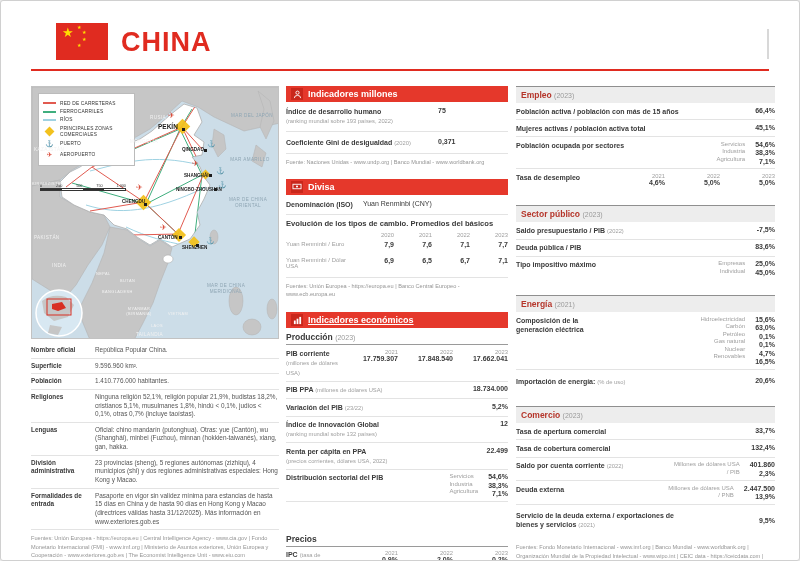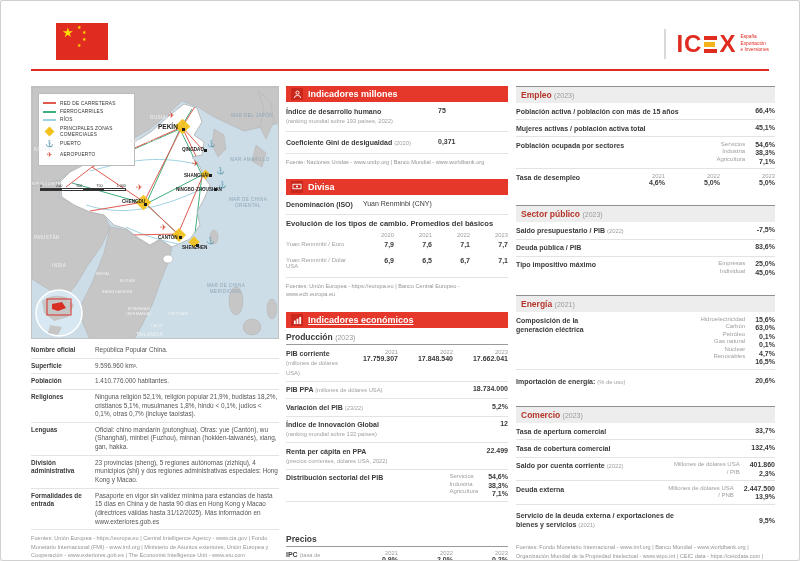--- a/index.html
+++ b/index.html
@@ -89,38 +89,23 @@
 
 <div class="page">
 
   <div class="flag">
     <span class="star" style="left:6px;top:2px;font-size:13px;">★</span>
     <span class="star" style="left:21px;top:1px;font-size:5px;">★</span>
     <span class="star" style="left:26px;top:6px;font-size:5px;">★</span>
     <span class="star" style="left:26px;top:13px;font-size:5px;">★</span>
     <span class="star" style="left:21px;top:19px;font-size:5px;">★</span>
   </div>
+  <div class="country-title">CHINA</div>
   <div class="head-right">
     <span class="head-divider"></span>
-    <span class="icex">
-      <span class="icex-word">
-          <span>IC</span>
-          <span class="icex-e">
-            <i></i>
-            <i class="mid"></i>
-            <i></i>
-          </span>
-          <span>X</span>
-        </span>
-      <span class="icex-tag">
-        <span>España</span><br>
-        <span>Exportación</span><br>
-        <span>e Inversiones</span>
-      </span>
-    </span>
   </div>
   <div class="head-rule"></div>
 
   <div class="map">
     <svg class="base" width="248" height="253" viewBox="0 0 248 253">
 
       <path d="M0,0 H248 V36 L212,44 L182,30 L166,20 L150,14 L136,27 L118,42 L104,50 L88,57 L70,68 L54,75 L40,83 L28,93 L0,99 Z" fill="#c6c6c6" stroke="#b3b3b3" stroke-width="0.6"></path>
 
       <path d="M182,42 L192,48 L194,62 L186,70 L180,58 Z" fill="#c6c6c6" stroke="#b3b3b3" stroke-width="0.5"></path>
 

